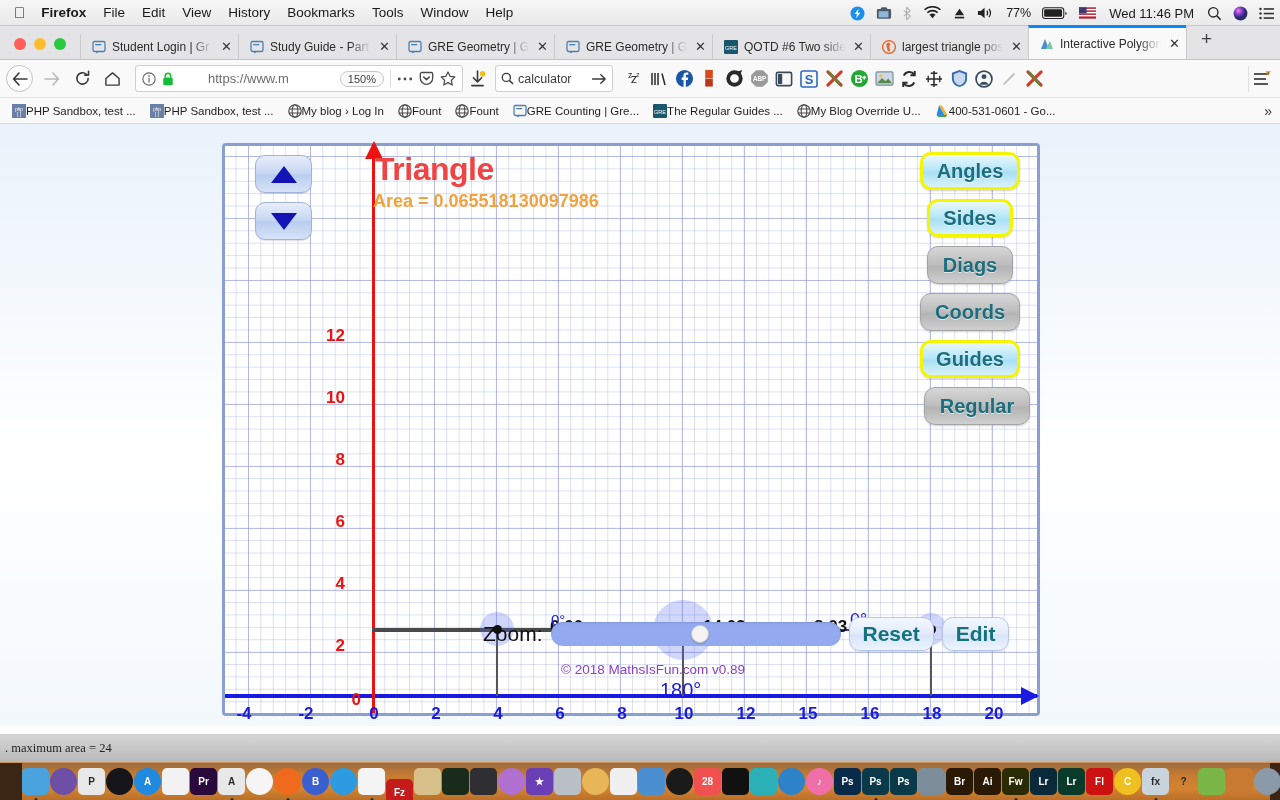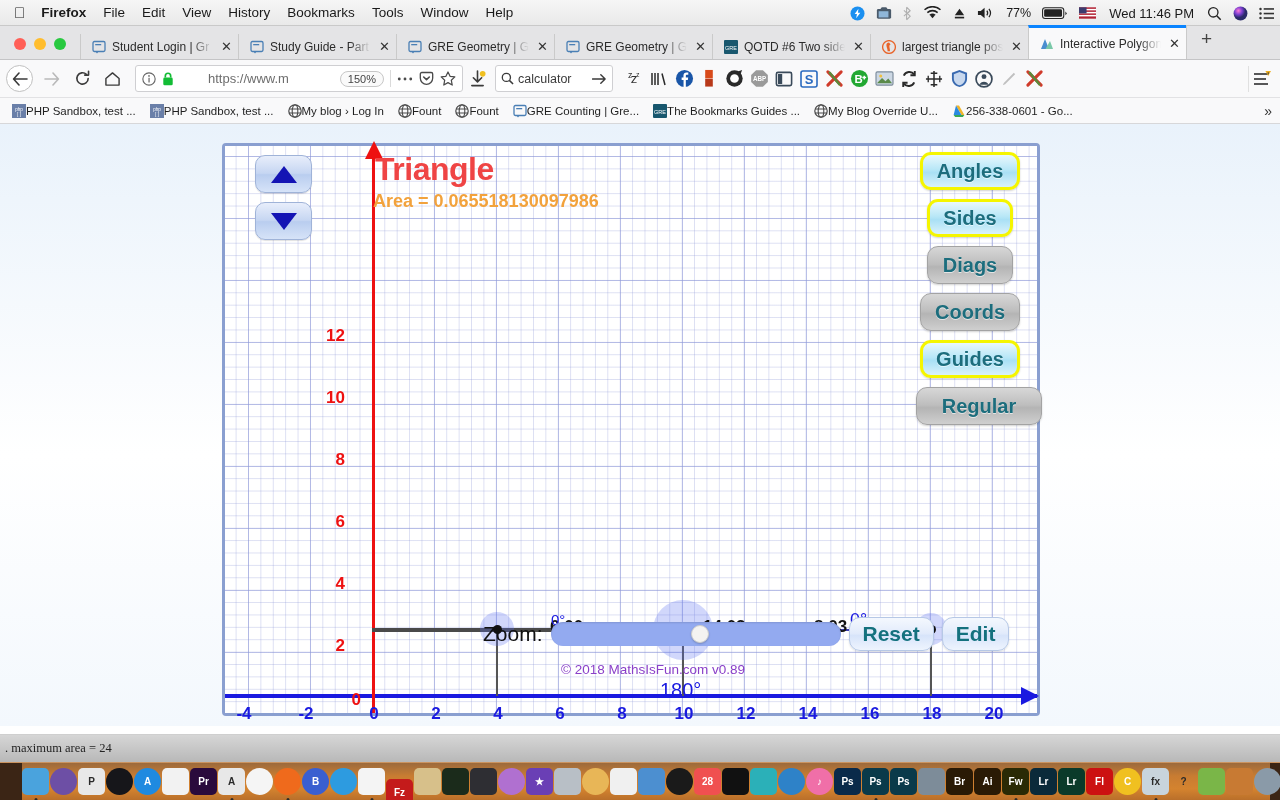--- a/index.html
+++ b/index.html
@@ -178,21 +178,21 @@
   .sbtn.on {
     background: linear-gradient(to bottom, #e9f8fd 0%, #b8e7f7 45%, #a9e0f5 55%, #d9f2fb 100%);
     border: 3px solid #f5f500; box-shadow: 0 1px 2px rgba(0,0,0,0.18);
   }
   .sbtn.off {
     background: linear-gradient(to bottom, #d7d7d7 0%, #bdbdbd 48%, #b4b4b4 55%, #cfcfcf 100%);
     border: 1px solid #a3a3a3; box-shadow: 0 1px 2px rgba(0,0,0,0.18);
   }
   .sbtn.w1 { width: 100px; margin-left: 6px; }
   .sbtn.w2 { width: 86px; margin-left: 13px; }
-  .sbtn.w3 { width: 126px; margin-left: 2px; }
+  .sbtn.w3 { width: 106px; margin-left: 10px; }
 
   
   .shape-layer { position: absolute; inset: 0; pointer-events: none; }
   .vertex-halo { position: absolute; border-radius: 50%; background: rgba(90,110,240,0.28); }
   .vertex-dot { position: absolute; width: 9px; height: 9px; border-radius: 50%; background: #111; }
   .drop-line { position: absolute; width: 2px; background: #555; }
   .side-edge { position: absolute; height: 4px; background: #4a4a4a; }
   .side-edge.thin { height: 2px; background: #3b3bb4; }
   .lab-black { position: absolute; font-size: 17px; font-weight: bold; color: #111; white-space: nowrap; }
   .lab-blue { position: absolute; font-size: 18px; color: #1a1ae0; white-space: nowrap; }
@@ -712,41 +712,41 @@
         </span>
       <span>GRE Counting | Gre...</span>
     </div>
     <div class="bm">
       <span class="bmi">
           <svg width="14" height="14" viewBox="0 0 14 14">
             <rect width="14" height="14" rx="1" fill="#18576e"></rect>
             <text x="7" y="9.6" font-size="5.5" fill="#fff" text-anchor="middle" font-family="Liberation Sans">GRE</text>
           </svg>
         </span>
-      <span>The Bookmarks Guides ...</span>
+      <span>The Regular Guides ...</span>
     </div>
     <div class="bm">
       <span class="bmi">
           <svg width="14" height="14" viewBox="0 0 14 14">
             <circle cx="7" cy="7" r="6.2" fill="none" stroke="#4a4a4a" stroke-width="1.2"></circle>
             <ellipse cx="7" cy="7" rx="2.8" ry="6.2" fill="none" stroke="#4a4a4a" stroke-width="1.1"></ellipse>
             <path d="M1 5 H13 M1 9 H13" stroke="#4a4a4a" stroke-width="1.1"></path>
           </svg>
         </span>
       <span>My Blog Override U...</span>
     </div>
     <div class="bm">
       <span class="bmi">
           <svg width="14" height="14" viewBox="0 0 14 14">
             <path d="M7 1.6 L12.4 11 H9.4 L4 1.6 Z" fill="#f0b42a"></path>
             <path d="M4 1.6 L9.4 11 H1.6 Z" fill="#2a8ae0"></path>
             <path d="M1.6 11 H12.4 L10.8 13 H3.2 Z" fill="#3aa853"></path>
           </svg>
         </span>
-      <span>256-338-0601 - Go...</span>
+      <span>400-531-0601 - Go...</span>
     </div>
     <span class="bm-overflow">»</span>
   </div>
 
   <div class="page">
     <div class="app-frame">
       <div class="grid-bg"></div>
 
       <div class="axis-x"></div>
       <div class="axis-x-arrow"></div>
@@ -763,21 +763,21 @@
 
       <div class="xlab" style="left:-6px; top:558px; width:50px;">-4</div>
       <div class="xlab" style="left:56px; top:558px; width:50px;">-2</div>
       <div class="xlab" style="left:124px; top:558px; width:50px;">0</div>
       <div class="xlab" style="left:186px; top:558px; width:50px;">2</div>
       <div class="xlab" style="left:248px; top:558px; width:50px;">4</div>
       <div class="xlab" style="left:310px; top:558px; width:50px;">6</div>
       <div class="xlab" style="left:372px; top:558px; width:50px;">8</div>
       <div class="xlab" style="left:434px; top:558px; width:50px;">10</div>
       <div class="xlab" style="left:496px; top:558px; width:50px;">12</div>
-      <div class="xlab" style="left:558px; top:558px; width:50px;">14</div>
+      <div class="xlab" style="left:558px; top:558px; width:50px;">15</div>
       <div class="xlab" style="left:620px; top:558px; width:50px;">16</div>
       <div class="xlab" style="left:682px; top:558px; width:50px;">18</div>
       <div class="xlab" style="left:744px; top:558px; width:50px;">20</div>
 
       <div class="poly-title">Triangle</div>
       <div class="poly-area">Area = 0.065518130097986</div>
 
       <div class="nudge" style="left:30px; top:9px;">
         <span class="tri-up"></span>
       </div>

